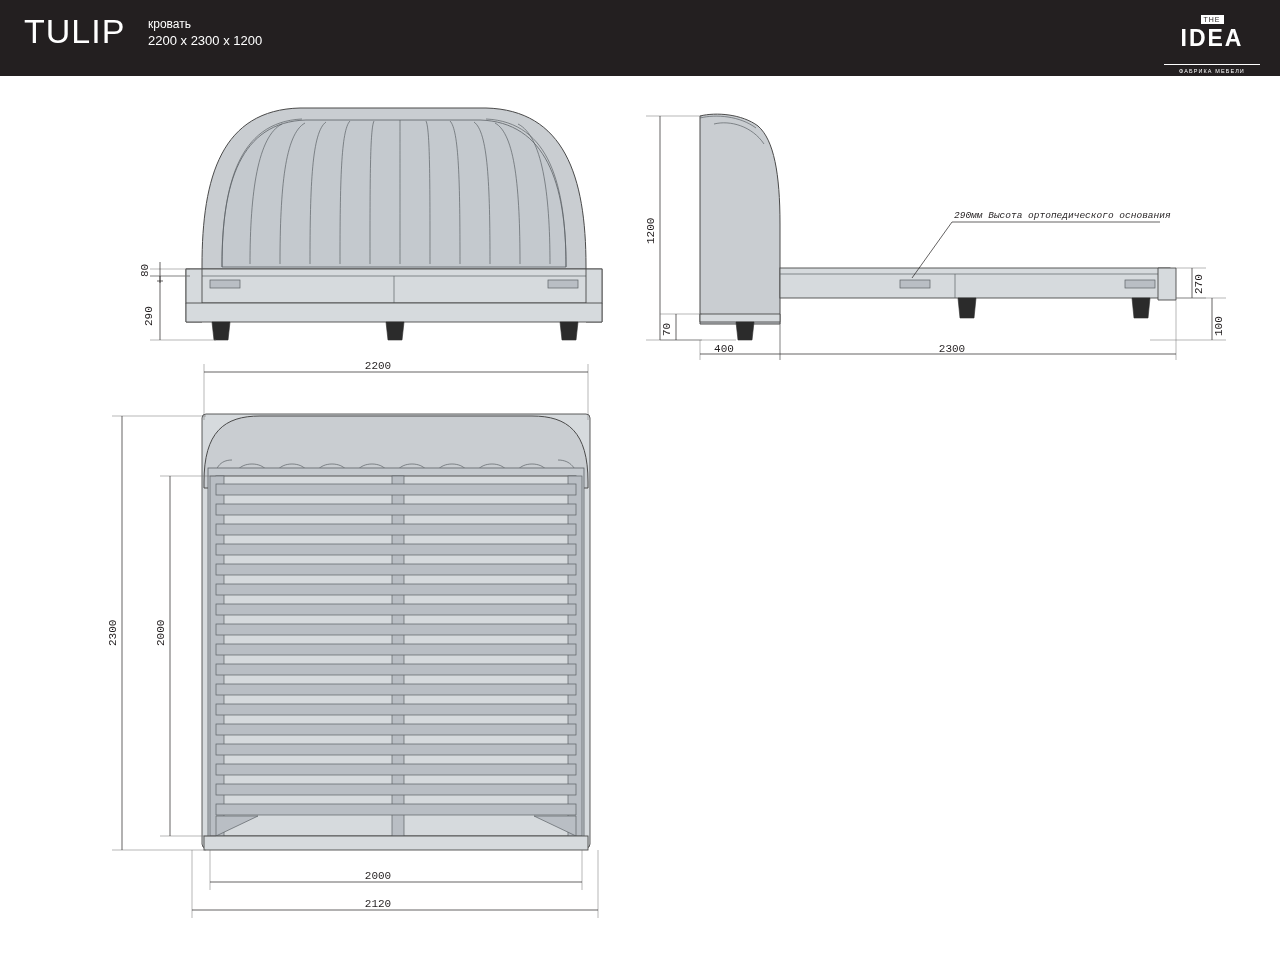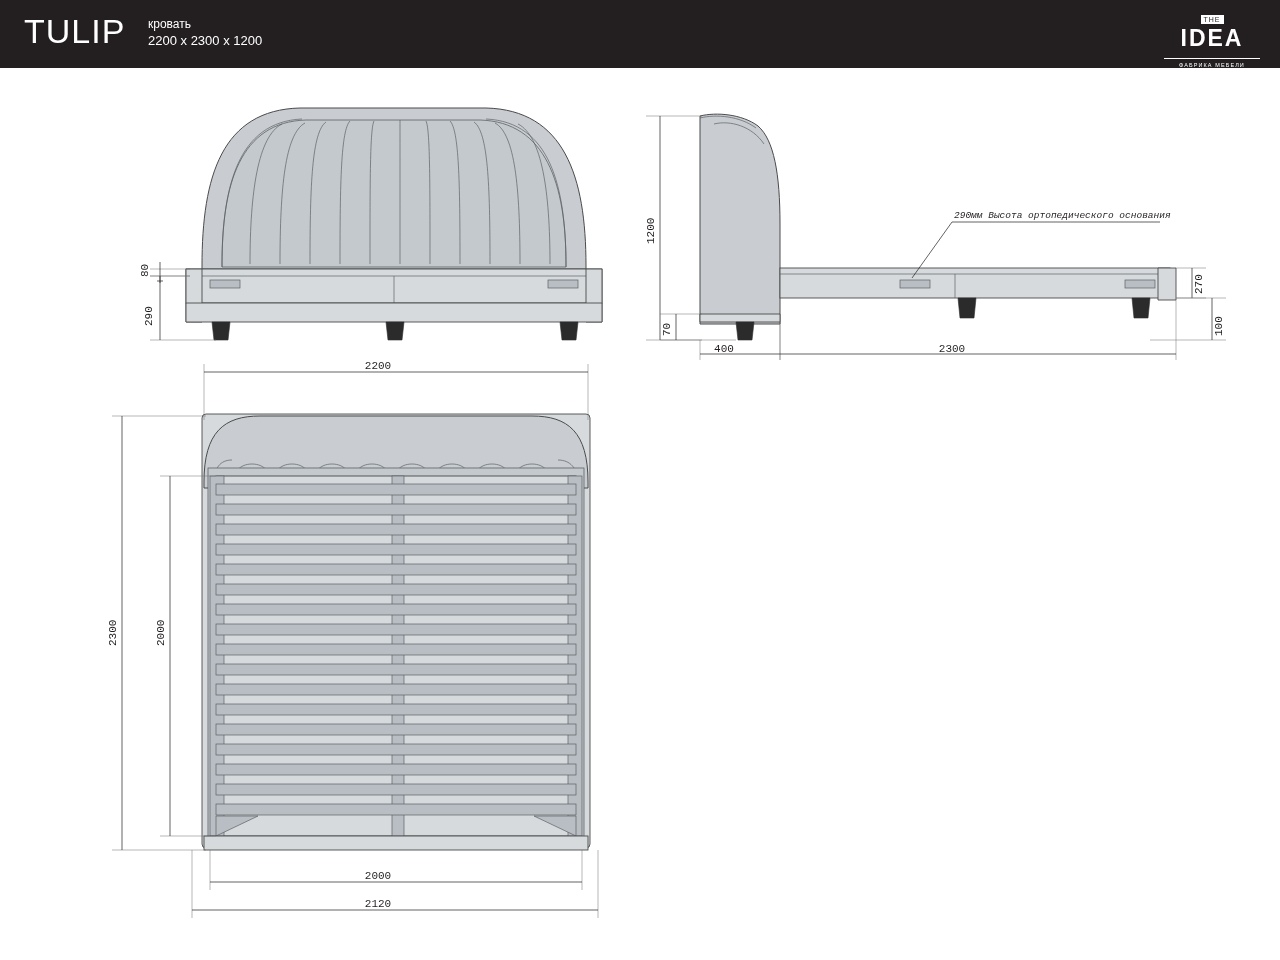--- a/index.html
+++ b/index.html
@@ -12,21 +12,21 @@
     height: 960px;
     position: relative;
     font-family: "Liberation Sans", sans-serif;
     overflow: hidden;
   }
 
   
   #header {
     position: absolute;
     left: 0; top: 0;
-    width: 1280px; height: 68px;
+    width: 1280px; height: 76px;
     background: #231f20;
     color: #ffffff;
   }
   #header-title {
     position: absolute;
     left: 24px; top: 12px;
     font-size: 34px;
     letter-spacing: 1px;
     font-weight: 400;
     line-height: 38px;
@@ -63,21 +63,21 @@
     line-height: 9px;
     margin-bottom: 1px;
   }
   #logo-idea {
     font-size: 23px;
     letter-spacing: 2px;
     line-height: 24px;
     font-weight: 700;
     color: #ffffff;
     border-bottom: 1px solid #fff;
-    padding-bottom: 8px;
+    padding-bottom: 14px;
   }
   #logo-sub {
     font-size: 5.5px;
     letter-spacing: 1.1px;
     line-height: 9px;
     color: #ffffff;
     margin-top: 2px;
   }
 
   

